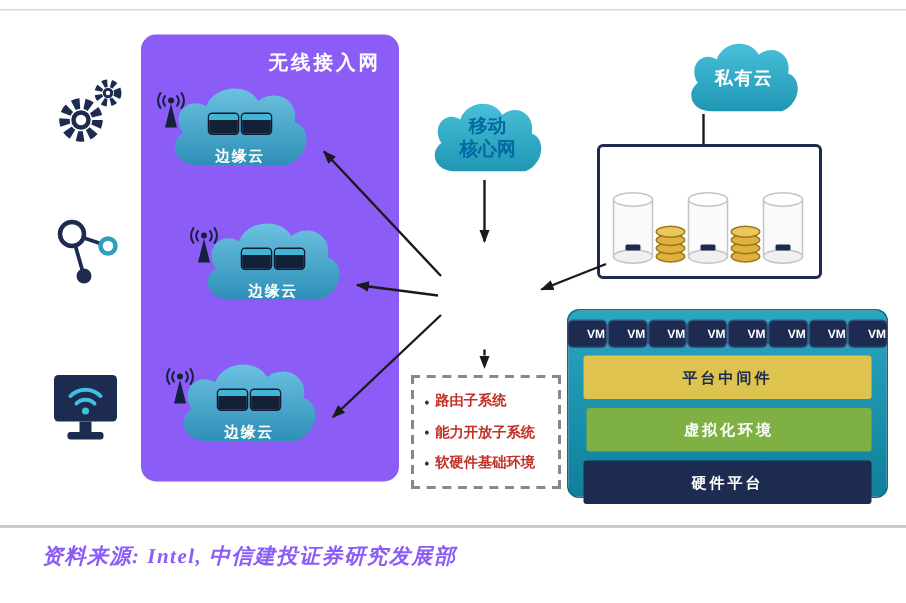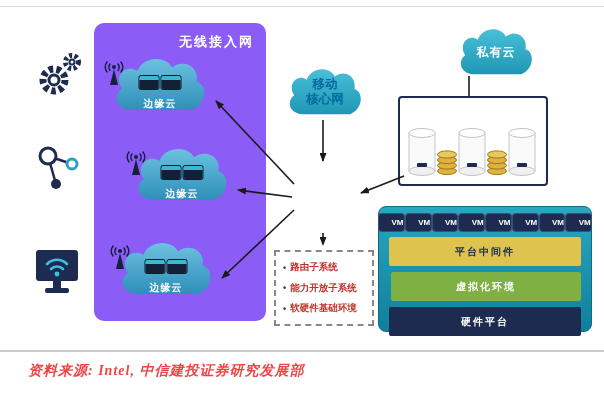--- a/index.html
+++ b/index.html
@@ -66,21 +66,21 @@
   .vm{width:21px;height:17px;border-radius:3px;background:#1c2b4f;color:#fff;font-size:8px;
       font-weight:bold;display:flex;align-items:center;justify-content:center;box-shadow:0 0 0 1px #35507c;padding-left:12px;}
   .bar{margin:6px 10px 0 10px;height:29px;border-radius:2px;display:flex;align-items:center;
        justify-content:center;font-size:10px;font-weight:bold;letter-spacing:2px;}
   .bar-yellow{background:#dec34e;color:#1c2b4f;}
   .bar-green{background:#7fb043;color:#fff;margin-left:12px;}
   .bar-navy{background:#1c2b4f;color:#fff;}
 
   .divider{position:absolute;left:0;top:350px;width:604px;height:2px;background:#c9c9c9;}
   .caption{position:absolute;left:28px;top:362px;font-family:"Liberation Serif",serif;
-           font-style:italic;font-size:14px;color:#ef4444;letter-spacing:1px;font-weight:bold;}
+           font-style:italic;font-size:14px;color:#8b5cf6;letter-spacing:1px;font-weight:bold;}
 </style>
 </head>
 <body>
 
 <div class="canvas">
   <div class="topline"></div>
 
   <svg class="connectors" viewBox="0 0 604 402">
     <defs>
       <marker id="arrow" markerWidth="9" markerHeight="7" refX="8" refY="3.5" orient="auto" markerUnits="userSpaceOnUse">

